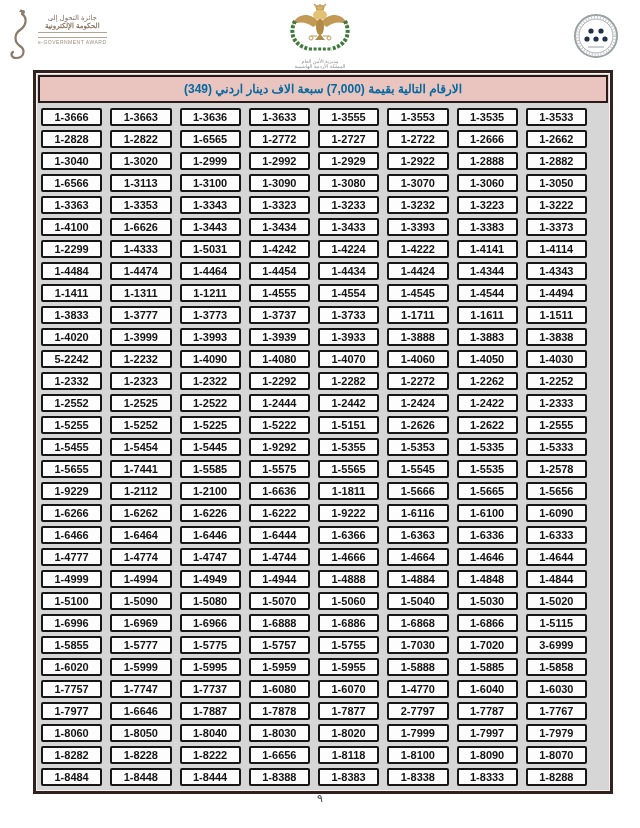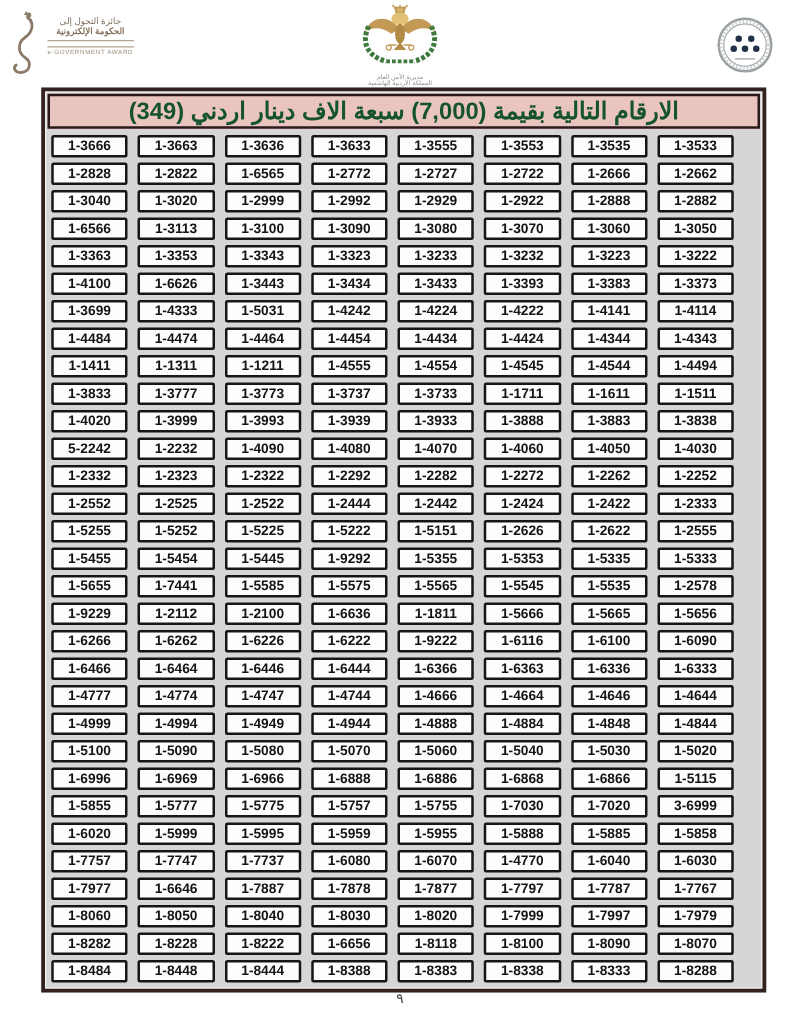--- a/index.html
+++ b/index.html
@@ -18,21 +18,21 @@
   .logo-center{position:absolute;left:283px;top:3px;width:74px;height:60px;text-align:center;}
   .emblem-cap{font-size:5px;color:#8f8f8f;line-height:5px;direction:rtl;}
 
   .logo-right{position:absolute;left:568px;top:12px;width:56px;height:50px;}
 
   
   .frame{position:absolute;left:33px;top:70px;width:574px;background:#d6d6d6;
          border:3px solid #33211d;box-shadow:inset 0 0 0 1px #f2f2f2;}
   .title-bar{margin:2px;height:24px;background:#eac4bf;border:2px solid #2b1b18;
              display:flex;align-items:center;justify-content:center;
-             direction:rtl;font-weight:bold;font-size:19px;color:#14532d;letter-spacing:.2px;}
+             direction:rtl;font-weight:bold;font-size:12px;color:#0369a1;letter-spacing:.2px;}
   .grid{display:grid;grid-template-columns:repeat(8,1fr);gap:4px 8px;padding:3px 23px 5px 5px;direction:ltr;}
   .cell{background:#fdfdfd;border:2px solid #161616;border-radius:2px;height:14px;line-height:14px;
         text-align:center;font-weight:bold;font-size:11px;color:#141414;}
 
   .pagenum{position:absolute;left:0;top:792px;width:640px;text-align:center;
            font-size:11px;color:#444;}
 </style>
 </head>
 <body>
 
@@ -137,21 +137,21 @@
         <div class="cell">1-3223</div>
         <div class="cell">1-3222</div>
         <div class="cell">1-4100</div>
         <div class="cell">1-6626</div>
         <div class="cell">1-3443</div>
         <div class="cell">1-3434</div>
         <div class="cell">1-3433</div>
         <div class="cell">1-3393</div>
         <div class="cell">1-3383</div>
         <div class="cell">1-3373</div>
-        <div class="cell">1-3699</div>
+        <div class="cell">1-2299</div>
         <div class="cell">1-4333</div>
         <div class="cell">1-5031</div>
         <div class="cell">1-4242</div>
         <div class="cell">1-4224</div>
         <div class="cell">1-4222</div>
         <div class="cell">1-4141</div>
         <div class="cell">1-4114</div>
         <div class="cell">1-4484</div>
         <div class="cell">1-4474</div>
         <div class="cell">1-4464</div>
@@ -310,21 +310,21 @@
         <div class="cell">1-6080</div>
         <div class="cell">1-6070</div>
         <div class="cell">1-4770</div>
         <div class="cell">1-6040</div>
         <div class="cell">1-6030</div>
         <div class="cell">1-7977</div>
         <div class="cell">1-6646</div>
         <div class="cell">1-7887</div>
         <div class="cell">1-7878</div>
         <div class="cell">1-7877</div>
-        <div class="cell">1-7797</div>
+        <div class="cell">2-7797</div>
         <div class="cell">1-7787</div>
         <div class="cell">1-7767</div>
         <div class="cell">1-8060</div>
         <div class="cell">1-8050</div>
         <div class="cell">1-8040</div>
         <div class="cell">1-8030</div>
         <div class="cell">1-8020</div>
         <div class="cell">1-7999</div>
         <div class="cell">1-7997</div>
         <div class="cell">1-7979</div>

